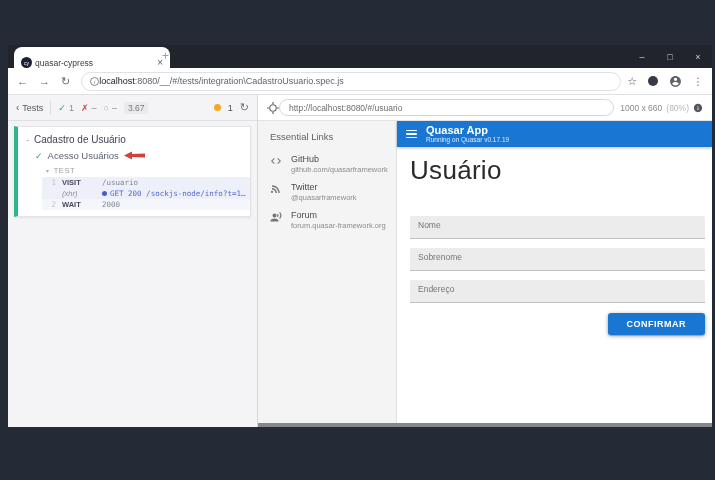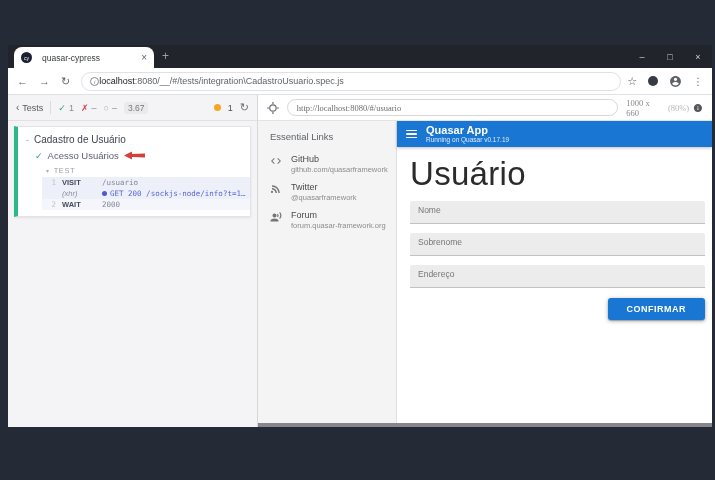--- a/index.html
+++ b/index.html
@@ -4,22 +4,22 @@
 <style>
   * { margin:0; padding:0; box-sizing:border-box; }
   body { font-family:"Liberation Sans", sans-serif; background:#10131a; }
   .stage { position:relative; width:715px; height:480px; background:#242a36; overflow:hidden; }
 
   
   .window { position:absolute; left:8px; top:45px; width:704px; height:382px; background:#fff; }
 
   
   .tabbar { position:relative; height:23px; background:#21242b; }
-  .tab { position:absolute; left:6px; bottom:0; width:140px; height:21px; background:#fff;
-         border-radius:8px 8px 0 0; display:flex; align-items:center; padding:0 7px; gap:10px; }
+  .tab { position:absolute; left:6px; bottom:0; width:156px; height:21px; background:#fff;
+         border-radius:8px 8px 0 0; display:flex; align-items:flex-end; padding:0 7px; gap:3px; }
   .favicon { width:11px; height:11px; border-radius:50%; background:#1b2032; color:#fff;
              font-size:5px; display:flex; align-items:center; justify-content:center; flex:none; }
   .tab-title { font-size:8.5px; color:#3c4043; flex:1; white-space:nowrap; overflow:hidden; }
   .tab-close { font-size:10px; color:#5f6368; line-height:1; }
   .newtab { position:absolute; left:154px; top:4px; font-size:12px; color:#9aa0a6; }
   .win-controls { position:absolute; right:0; top:0; height:23px; display:flex; align-items:center; }
   .win-controls span { width:28px; text-align:center; color:#ced2da; font-size:9px; }
 
   
   .urlbar { height:27px; background:#fff; display:flex; align-items:center; padding:0 9px;
@@ -73,21 +73,21 @@
   .cmd-method { width:40px; font-size:7.5px; font-weight:bold; color:#474a5d; flex:none; }
   .cmd-method.xhr { font-weight:normal; font-style:italic; color:#8b8e9e; text-transform:none; }
   .cmd-msg { flex:1; font-family:"DejaVu Sans Mono", monospace; font-size:7.5px; color:#828697;
              white-space:nowrap; overflow:hidden; text-overflow:ellipsis; display:flex; align-items:center; gap:3px; }
   .cmd-msg.route { color:#5667d6; }
   .route-dot { width:5px; height:5px; border-radius:50%; background:#4a5ad0; flex:none; }
 
   
   .aut { flex:1; display:flex; flex-direction:column; background:#fff; position:relative; }
   .aut-header { height:26px; border-bottom:1px solid #e3e3e5; display:flex; align-items:center;
-                padding:0 9px; gap:8px; background:#fff;font-family:Liberation Serif, serif; }
+                padding:0 9px; background:#fff; }
   .aut-pill { width:335px; height:17px; border:1px solid #d6d6d8; border-radius:9px; display:flex;
               align-items:center; padding:0 9px; font-size:8.5px; color:#6d6d72; overflow:hidden; white-space:nowrap; }
   .aut-right { margin-left:auto; display:flex; align-items:center; gap:4px; font-size:8.5px; }
   .vp-size { color:#8a8a8f; }
   .vp-zoom { color:#b8b8bd; }
 
   .aut-body { flex:1; display:flex; position:relative; overflow:hidden; }
   .bottom-strip { position:absolute; left:0; right:0; bottom:0; height:4px; background:#85878c; z-index:4; }
 
   
@@ -100,21 +100,21 @@
 
   
   .qpage { flex:1; background:#fff; display:flex; flex-direction:column; }
   .qtoolbar { height:26px; background:#1976d2; display:flex; align-items:center; padding:0 9px; gap:9px;
               box-shadow:0 1px 3px rgba(0,0,0,.25); }
   .burger { width:11px; display:flex; flex-direction:column; gap:2px; }
   .burger i { display:block; height:1.5px; background:#fff; border-radius:1px; }
   .qtitle { color:#fff; font-size:11px; font-weight:bold; line-height:1.1; }
   .qsub { color:rgba(255,255,255,.85); font-size:6.5px; line-height:1.2; }
   .qcontent { padding:5px 7px 0 13px; }
-  .page-h1 { font-size:33px; font-weight:400; color:#2b2b2b; margin:3px 0 8px; letter-spacing:.3px; }
+  .page-h1 { font-size:26px; font-weight:400; color:#2b2b2b; margin:3px 0 30px; letter-spacing:.3px; }
   .field { height:23px; background:#ececec; border-bottom:1px solid #c2c2c4; border-radius:2px 2px 0 0;
            margin-bottom:9px; padding:4px 8px; font-size:8.5px; color:#757578; }
   .btn-row { display:flex; justify-content:flex-end; padding-top:1px; }
   .confirm-btn { background:#1976d2; color:#fff; border:none; border-radius:3px; font-size:9px;
                  font-weight:bold; letter-spacing:.5px; padding:6px 19px;
                  box-shadow:0 1px 4px rgba(0,0,0,.35), 0 1px 1px rgba(0,0,0,.2);
                  font-family:"Liberation Sans", sans-serif; }
 
   svg.mi { fill:#757575; }
 </style>

